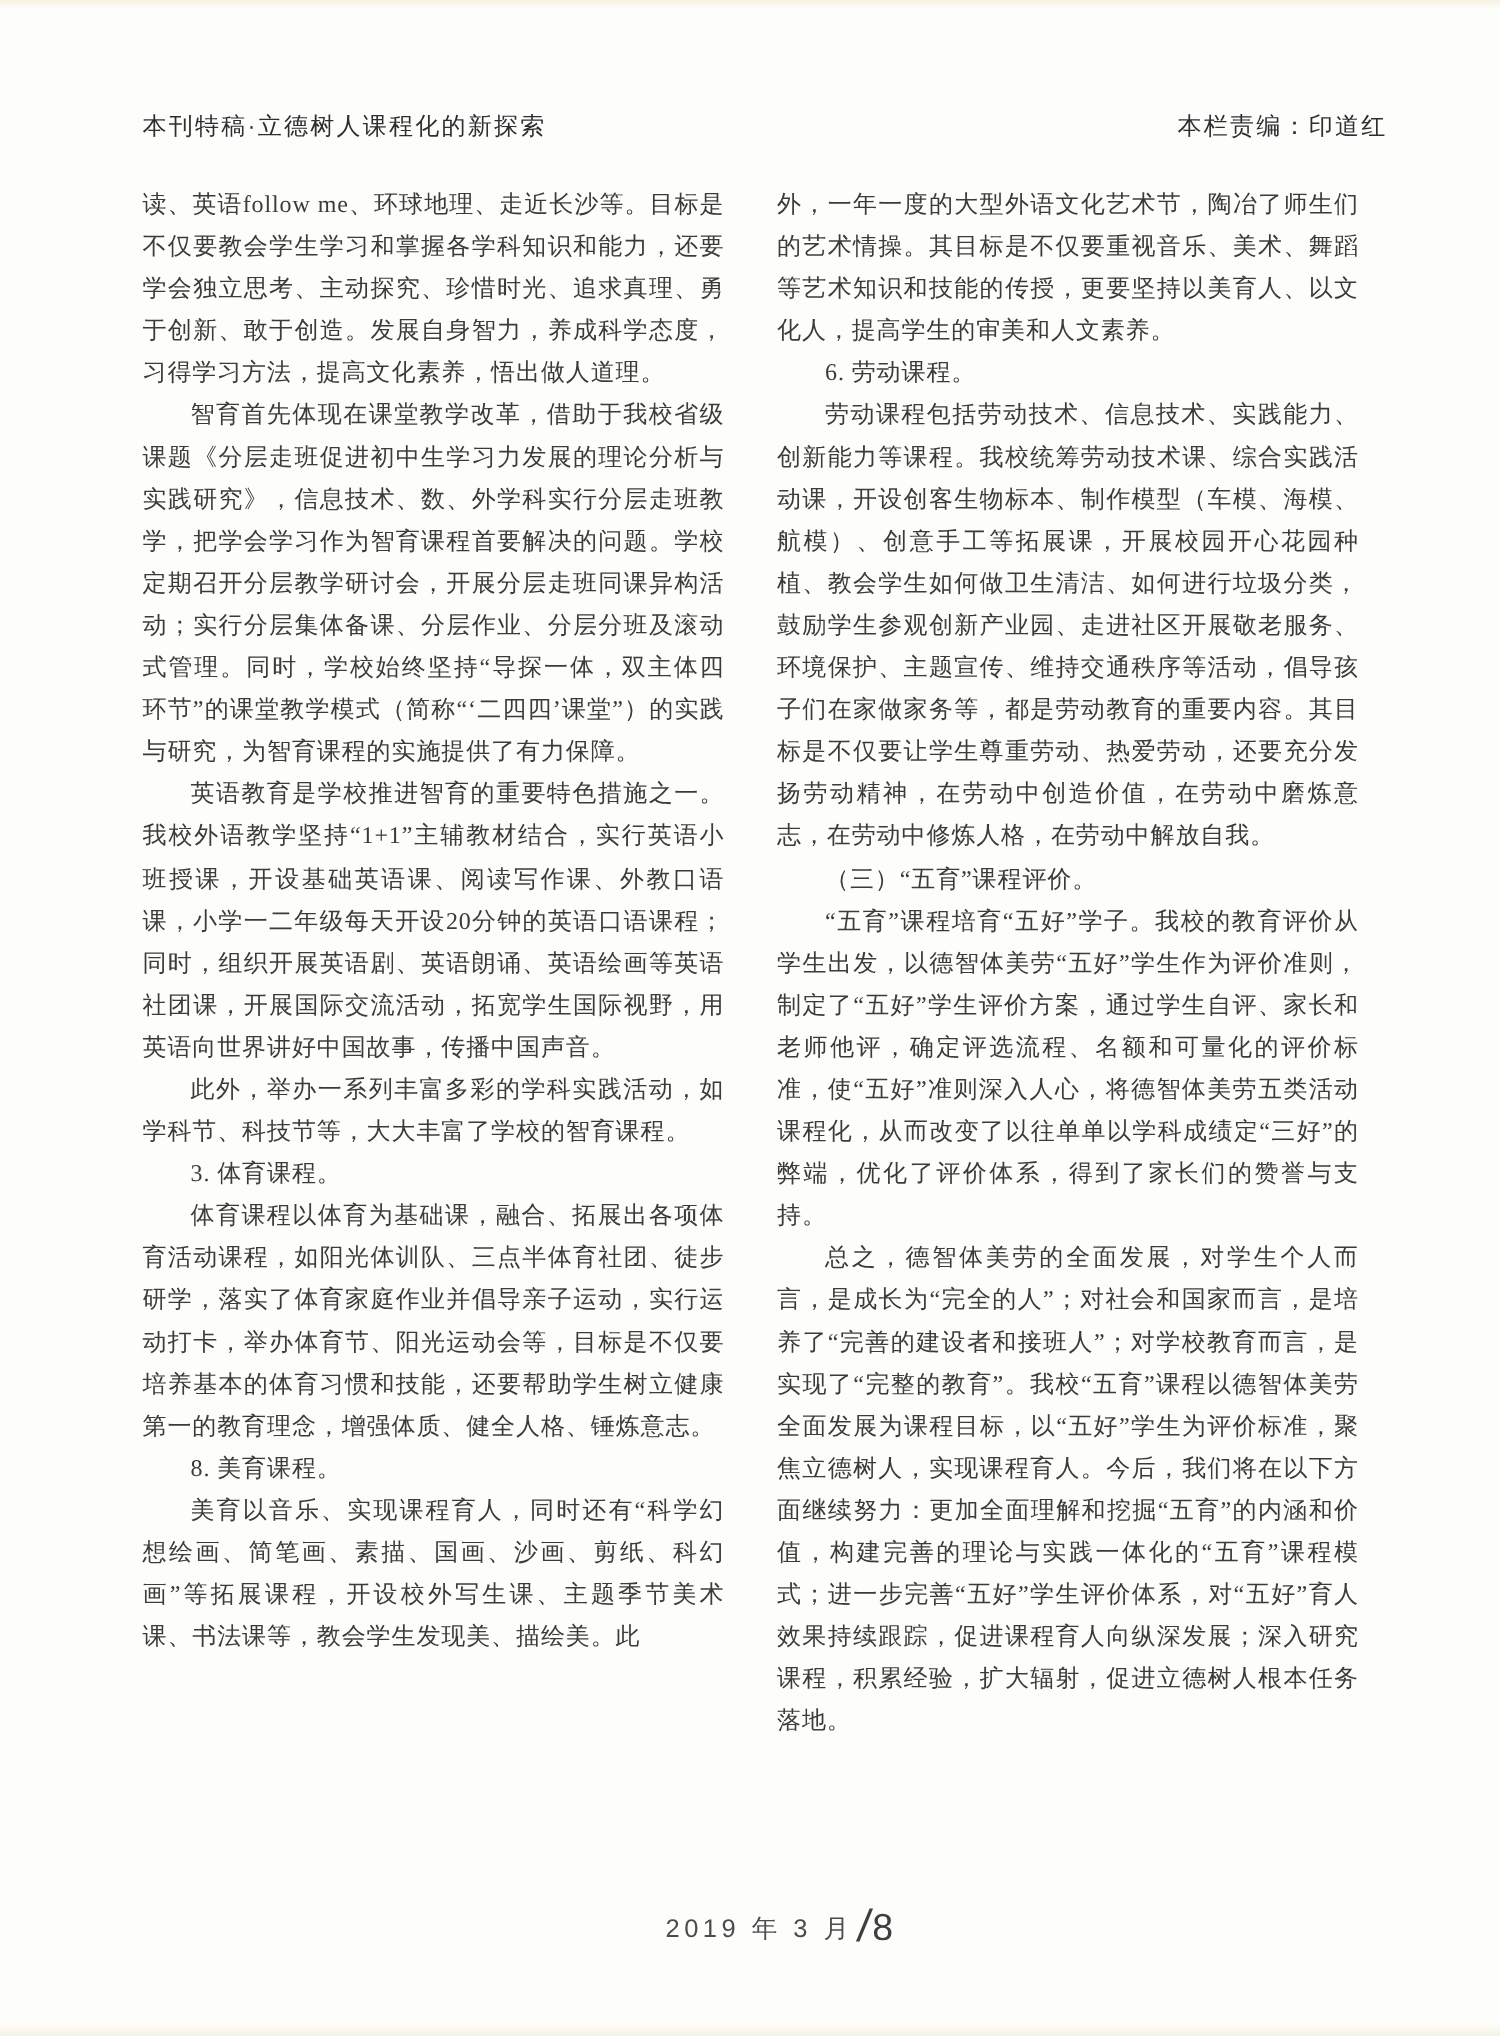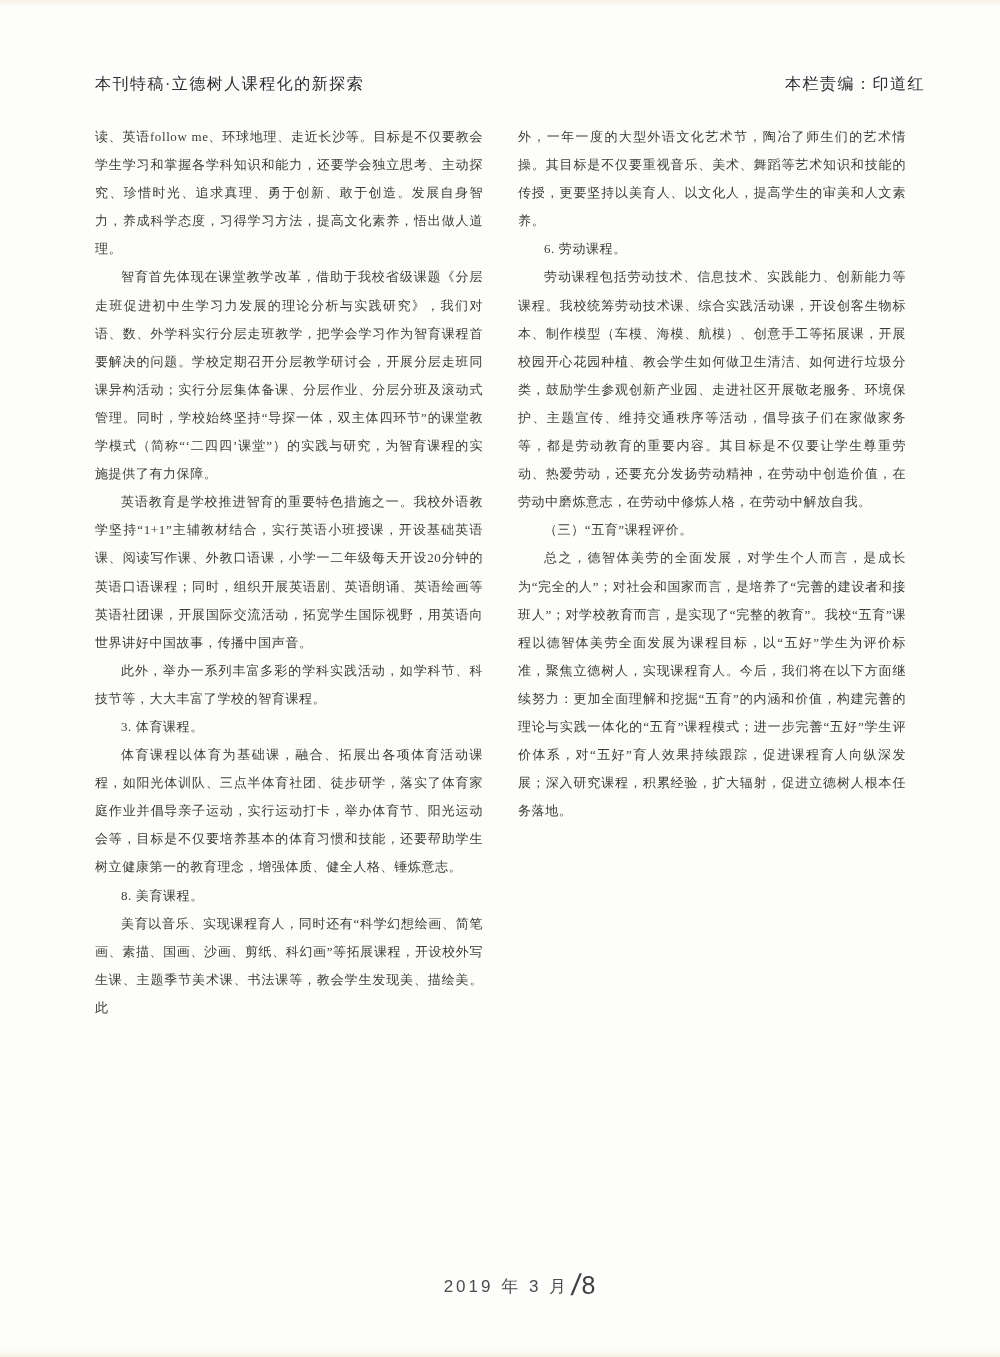--- a/index.html
+++ b/index.html
@@ -52,21 +52,21 @@
     top: 123px;
     left: 95px;
     display: flex;
     gap: 35px;
   }
   .column {
     width: 388px;
   }
   .para {
     margin: 0;
-    font-size: 13px;
+    font-size: 16px;
     line-height: 28.1px;
     color: #3d3b39;
     text-align: justify;
     text-justify: inter-ideograph;
     letter-spacing: 0.6px;
   }
   .para.indent { text-indent: 2em; }
   .footer {
     position: absolute;
     top: 1268px;
@@ -102,33 +102,34 @@
 <div class="page">
 
   <div class="header">
     <span class="header-left">本刊特稿·立德树人课程化的新探索</span>
     <span class="header-right">本栏责编：印道红</span>
   </div>
 
   <div class="columns">
     <div class="column">
         <p class="para">读、英语follow me、环球地理、走近长沙等。目标是不仅要教会学生学习和掌握各学科知识和能力，还要学会独立思考、主动探究、珍惜时光、追求真理、勇于创新、敢于创造。发展自身智力，养成科学态度，习得学习方法，提高文化素养，悟出做人道理。</p>
-        <p class="para indent">智育首先体现在课堂教学改革，借助于我校省级课题《分层走班促进初中生学习力发展的理论分析与实践研究》，我们对语、数、外学科实行分层走班教学，把学会学习作为智育课程首要解决的问题。学校定期召开分层教学研讨会，开展分层走班同课异构活动；实行分层集体备课、分层作业、分层分班及滚动式管理。同时，学校始终坚持“导探一体，双主体四环节”的课堂教学模式（简称“‘二四四’课堂”）的实践与研究，为智育课程的实施提供了有力保障。</p>
+        <p class="para indent">智育首先体现在课堂教学改革，借助于我校省级课题《分层走班促进初中生学习力发展的理论分析与实践研究》，信息技术、数、外学科实行分层走班教学，把学会学习作为智育课程首要解决的问题。学校定期召开分层教学研讨会，开展分层走班同课异构活动；实行分层集体备课、分层作业、分层分班及滚动式管理。同时，学校始终坚持“导探一体，双主体四环节”的课堂教学模式（简称“‘二四四’课堂”）的实践与研究，为智育课程的实施提供了有力保障。</p>
         <p class="para indent">英语教育是学校推进智育的重要特色措施之一。我校外语教学坚持“1+1”主辅教材结合，实行英语小班授课，开设基础英语课、阅读写作课、外教口语课，小学一二年级每天开设20分钟的英语口语课程；同时，组织开展英语剧、英语朗诵、英语绘画等英语社团课，开展国际交流活动，拓宽学生国际视野，用英语向世界讲好中国故事，传播中国声音。</p>
         <p class="para indent">此外，举办一系列丰富多彩的学科实践活动，如学科节、科技节等，大大丰富了学校的智育课程。</p>
         <p class="para indent">3. 体育课程。</p>
         <p class="para indent">体育课程以体育为基础课，融合、拓展出各项体育活动课程，如阳光体训队、三点半体育社团、徒步研学，落实了体育家庭作业并倡导亲子运动，实行运动打卡，举办体育节、阳光运动会等，目标是不仅要培养基本的体育习惯和技能，还要帮助学生树立健康第一的教育理念，增强体质、健全人格、锤炼意志。</p>
         <p class="para indent">8. 美育课程。</p>
         <p class="para indent">美育以音乐、实现课程育人，同时还有“科学幻想绘画、简笔画、素描、国画、沙画、剪纸、科幻画”等拓展课程，开设校外写生课、主题季节美术课、书法课等，教会学生发现美、描绘美。此</p>
       </div>
     <div class="column">
         <p class="para">外，一年一度的大型外语文化艺术节，陶冶了师生们的艺术情操。其目标是不仅要重视音乐、美术、舞蹈等艺术知识和技能的传授，更要坚持以美育人、以文化人，提高学生的审美和人文素养。</p>
         <p class="para indent">6. 劳动课程。</p>
         <p class="para indent">劳动课程包括劳动技术、信息技术、实践能力、创新能力等课程。我校统筹劳动技术课、综合实践活动课，开设创客生物标本、制作模型（车模、海模、航模）、创意手工等拓展课，开展校园开心花园种植、教会学生如何做卫生清洁、如何进行垃圾分类，鼓励学生参观创新产业园、走进社区开展敬老服务、环境保护、主题宣传、维持交通秩序等活动，倡导孩子们在家做家务等，都是劳动教育的重要内容。其目标是不仅要让学生尊重劳动、热爱劳动，还要充分发扬劳动精神，在劳动中创造价值，在劳动中磨炼意志，在劳动中修炼人格，在劳动中解放自我。</p>
         <p class="para indent">（三）“五育”课程评价。</p>
+        <p class="para indent">“五育”课程培育“五好”学子。我校的教育评价从学生出发，以德智体美劳“五好”学生作为评价准则，制定了“五好”学生评价方案，通过学生自评、家长和老师他评，确定评选流程、名额和可量化的评价标准，使“五好”准则深入人心，将德智体美劳五类活动课程化，从而改变了以往单单以学科成绩定“三好”的弊端，优化了评价体系，得到了家长们的赞誉与支持。</p>
         <p class="para indent">总之，德智体美劳的全面发展，对学生个人而言，是成长为“完全的人”；对社会和国家而言，是培养了“完善的建设者和接班人”；对学校教育而言，是实现了“完整的教育”。我校“五育”课程以德智体美劳全面发展为课程目标，以“五好”学生为评价标准，聚焦立德树人，实现课程育人。今后，我们将在以下方面继续努力：更加全面理解和挖掘“五育”的内涵和价值，构建完善的理论与实践一体化的“五育”课程模式；进一步完善“五好”学生评价体系，对“五好”育人效果持续跟踪，促进课程育人向纵深发展；深入研究课程，积累经验，扩大辐射，促进立德树人根本任务落地。</p>
       </div>
   </div>
 
   <div class="footer">
     <span class="date">2019 年 3 月</span><span class="slash">/</span><span class="page-num">8</span>
   </div>
 
 </div>
 

